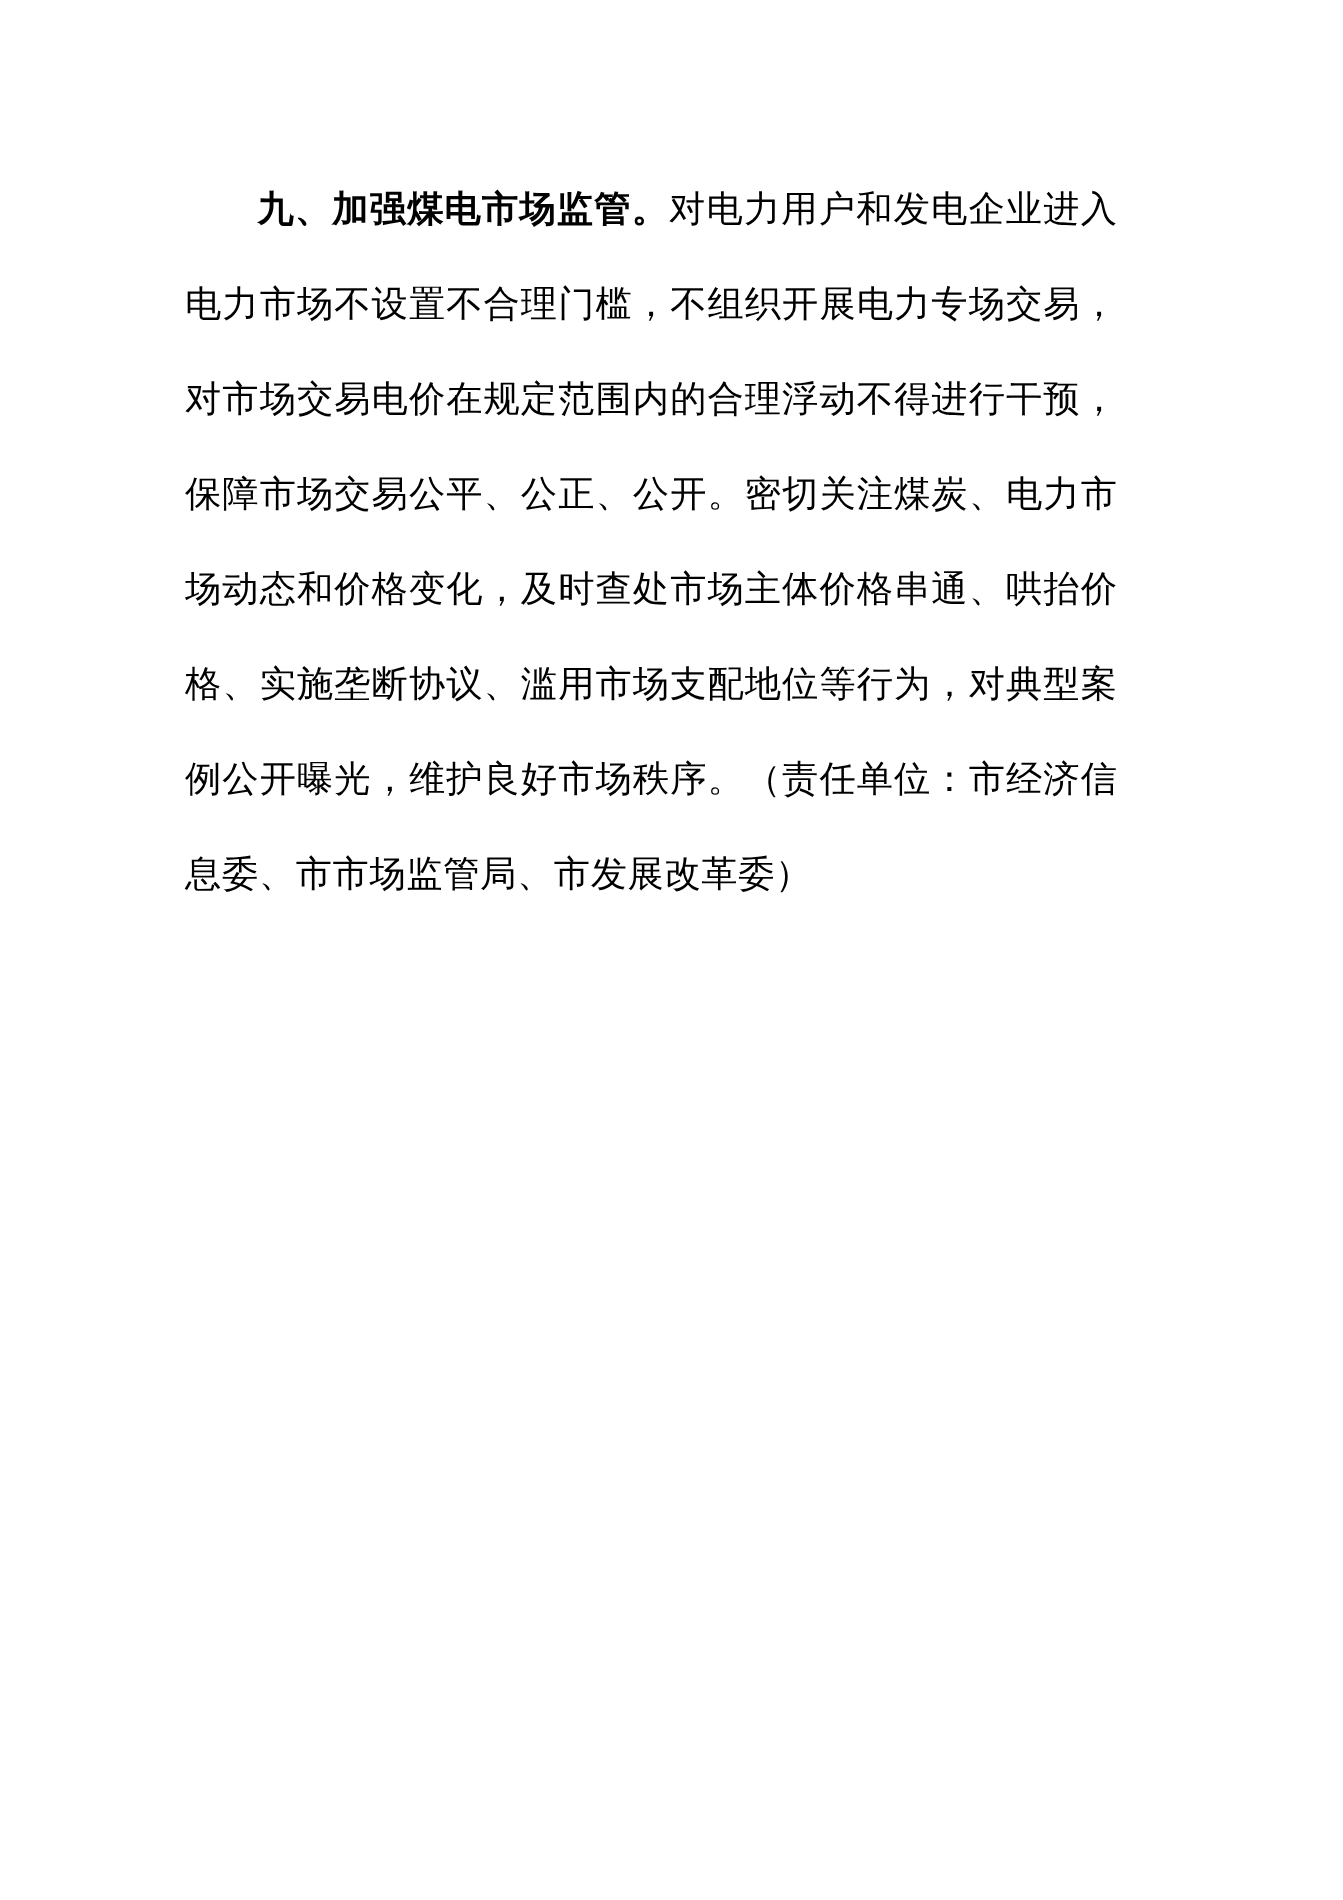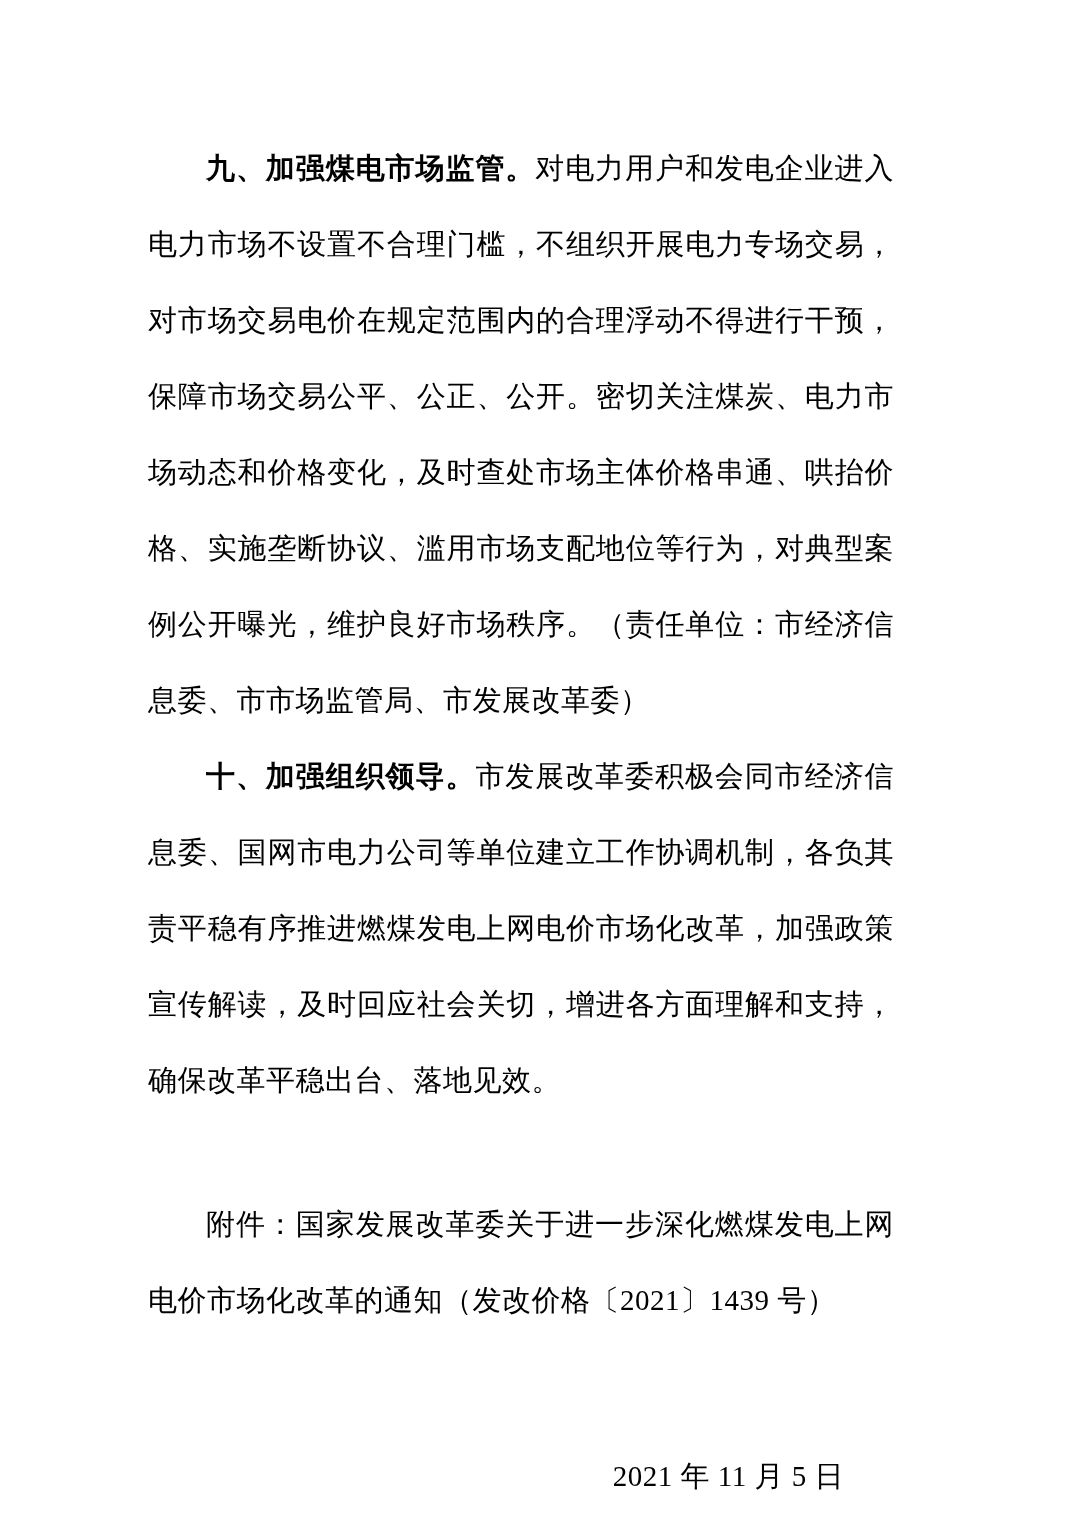--- a/index.html
+++ b/index.html
@@ -34,22 +34,19 @@
   .sig-date { text-align: right; text-indent: 0; padding-right: 50px; }
 </style>
 </head>
 <body>
 
 <div class="page">
   <div class="content">
 
     <p class="para"><span class="para-heading">九、加强煤电市场监管。</span><span>对电力用户和发电企业进入电力市场不设置不合理门槛，不组织开展电力专场交易，对市场交易电价在规定范围内的合理浮动不得进行干预，保障市场交易公平、公正、公开。密切关注煤炭、电力市场动态和价格变化，及时查处市场主体价格串通、哄抬价格、实施垄断协议、滥用市场支配地位等行为，对典型案例公开曝光，维护良好市场秩序。（责任单位：市经济信息委、市市场监管局、市发展改革委）</span></p>
 
-    <p class="para"><span class="para-heading">十、加强组织领导。</span><span>市发展改革委积极会同市经济信息委、国网市电力公司等单位建立工作协调机制，各负其责平稳有序推进燃煤发电上网电价市场化改革，加强政策宣传解读，及时回应社会关切，增进各方面理解和支持，确保改革平稳出台、落地见效。</span></p>
 
-    <p class="attachment-para">附件：国家发展改革委关于进一步深化燃煤发电上网电价市场化改革的通知（发改价格〔2021〕1439 号）</p>
 
     <div class="signature-block">
-      <p class="sig-date">2021 年 11 月 5 日</p>
     </div>
 
   </div>
 </div>
 
 </body></html>

